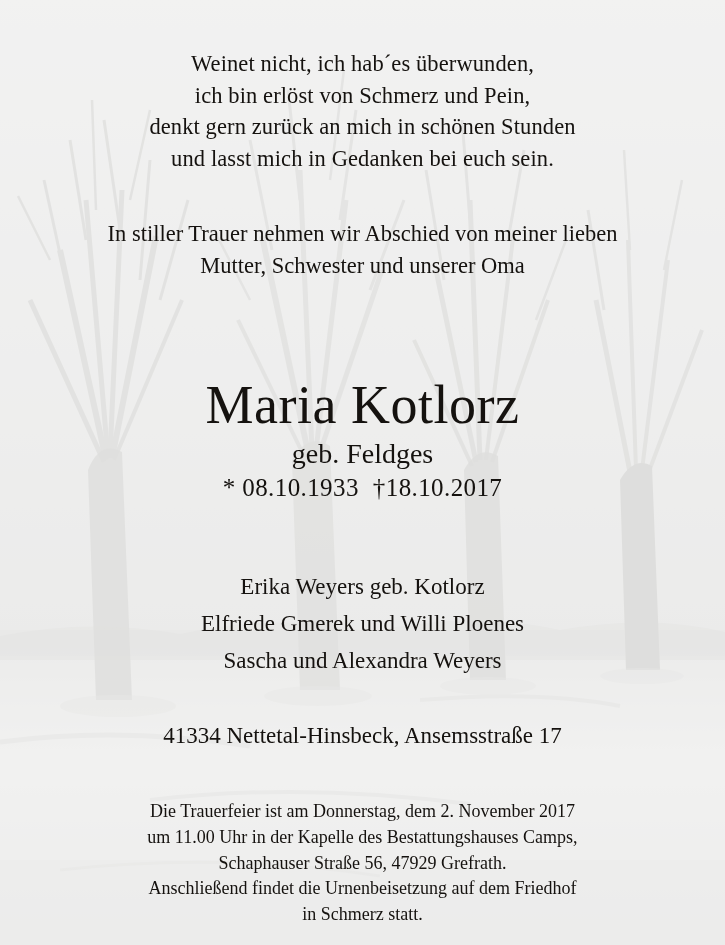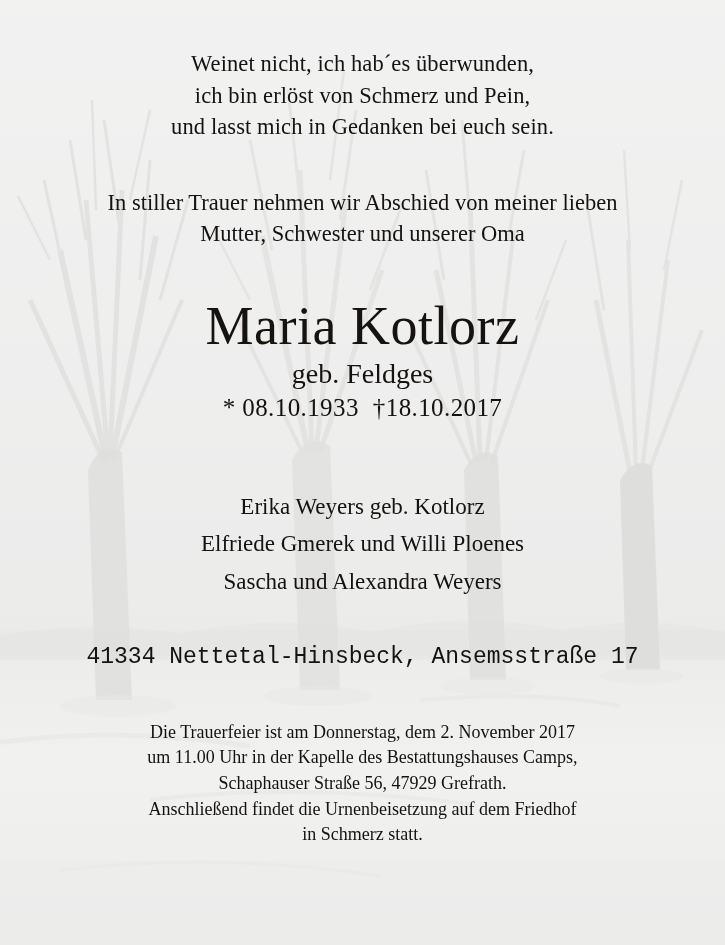--- a/index.html
+++ b/index.html
@@ -61,21 +61,21 @@
   .poem div { white-space: nowrap; }
 
   .intro {
     margin-top: 44px;
     font-size: 22.5px;
     line-height: 1.40;
   }
   .intro div { white-space: nowrap; }
 
   .name {
-    margin-top: 48px;
+    margin-top: 96px;
     font-size: 54px;
     line-height: 1.05;
     letter-spacing: 0.5px;
   }
   .maiden {
     margin-top: 4px;
     font-size: 28px;
   }
   .dates {
     margin-top: 4px;
@@ -86,21 +86,20 @@
 
   .family {
     margin-top: 66px;
     font-size: 23px;
     line-height: 1.62;
   }
 
   .address {
     margin-top: 44px;
     font-size: 23px;
-    font-family: Liberation Mono, monospace;
   }
 
   .service {
     margin-top: 50px;
     font-size: 18px;
     line-height: 1.42;
   }
   .service div { white-space: nowrap; }
 </style>
 </head>
@@ -213,20 +212,21 @@
     </svg>
   </div>
 
   <div class="bg-wash"></div>
 
   <div class="content">
 
     <div class="poem">
       <div>Weinet nicht, ich hab´es überwunden,</div>
       <div>ich bin erlöst von Schmerz und Pein,</div>
+      <div>denkt gern zurück an mich in schönen Stunden</div>
       <div>und lasst mich in Gedanken bei euch sein.</div>
     </div>
 
     <div class="intro">
       <div>In stiller Trauer nehmen wir Abschied von meiner lieben</div>
       <div>Mutter, Schwester und unserer Oma</div>
     </div>
 
     <div class="name">Maria Kotlorz</div>
     <div class="maiden">geb. Feldges</div>

